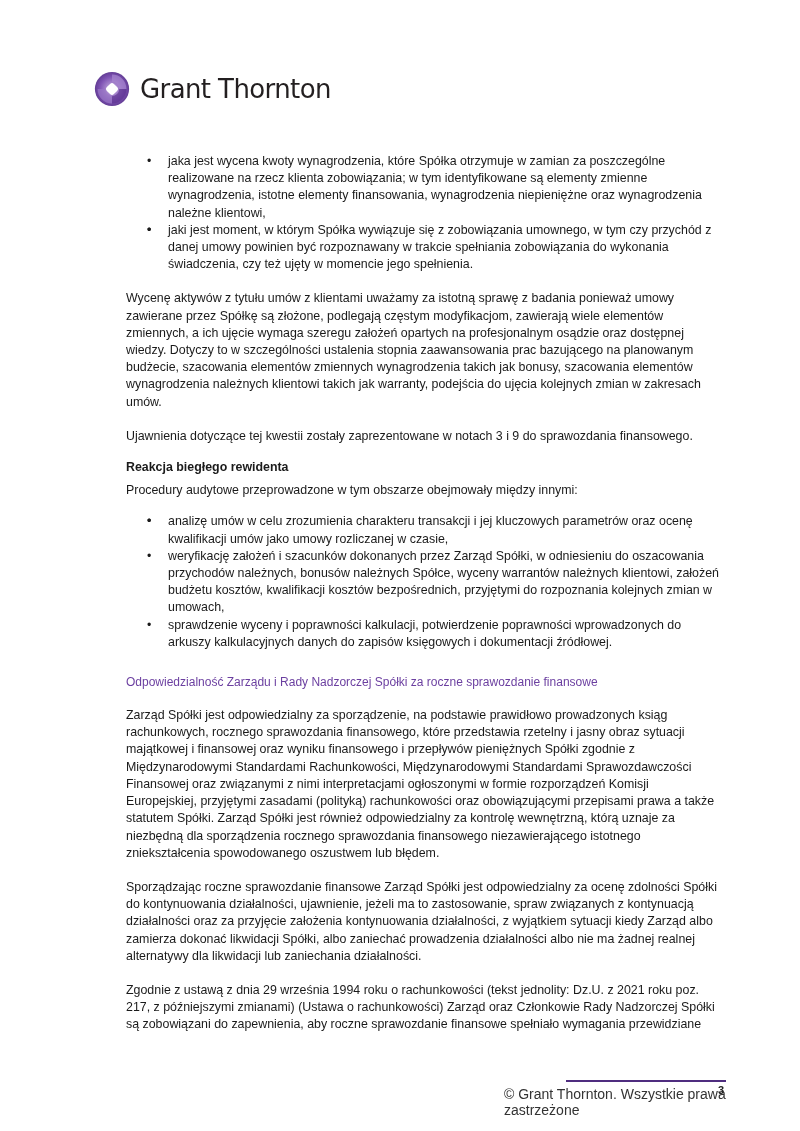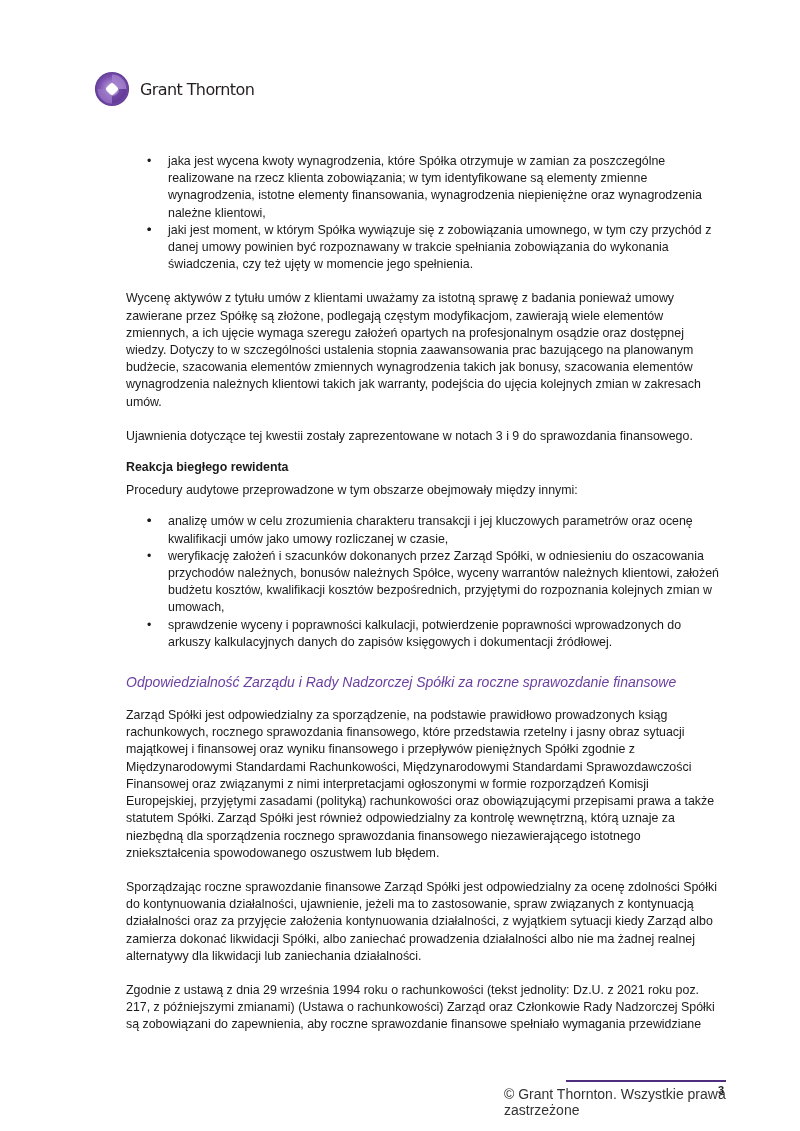--- a/index.html
+++ b/index.html
@@ -1,30 +1,30 @@
 <!DOCTYPE html>
 <html><head>
 <meta charset="utf-8">
 <style>
   html, body { margin: 0; padding: 0; background: #ffffff; }
   body { width: 800px; height: 1131px; position: relative; overflow: hidden;
          font-family: "Liberation Sans", sans-serif; color: #1a1a1a; }
   .logo { position: absolute; left: 94px; top: 71px; display: flex; align-items: center; }
   .logo svg { width: 36px; height: 36px; }
-  .logo-text { margin-left: 10px; font-family: "DejaVu Sans", sans-serif; font-size: 16px;
+  .logo-text { margin-left: 10px; font-family: "DejaVu Sans", sans-serif; font-size: 26px;
                letter-spacing: -0.6px; color: #231f20; }
   .content { position: absolute; left: 126px; top: 153px; width: 596px; font-size: 12.4px; line-height: 17.2px; }
   ul.bullets { list-style: none; margin: 0; padding: 0; }
   ul.bullets li { position: relative; padding-left: 21px; }
   ul.bullets li .dot { position: absolute; left: 0; top: 0; width: 21px; }
   ul.top-list { margin-left: 21px; }
   p { margin: 0; }
   .gap { height: 17px; }
   .heading { font-weight: bold; margin-bottom: 6px; }
-  .section-title { font-style: italic; color: #6b3fa0; font-size: 14px; line-height: 18px; margin-top: 20px; margin-bottom: 16px; }
+  .section-title { color: #6b3fa0; font-size: 12px; line-height: 18px; margin-top: 20px; margin-bottom: 16px; }
   ul.proc-list { margin-left: 21px; margin-top: 14px; }
   .footer-line { position: absolute; left: 566px; top: 1080px; width: 160px; height: 2px; background: #4f2d7f; }
   .footer-text { position: absolute; left: 504px; top: 1086px; font-size: 14px; color: #333; }
   .page-num { position: absolute; left: 718px; top: 1084px; font-size: 11px; font-weight: bold; color: #222; }
 </style>
 </head>
 <body>
 
 <div class="logo">
   <svg viewBox="0 0 40 40">

